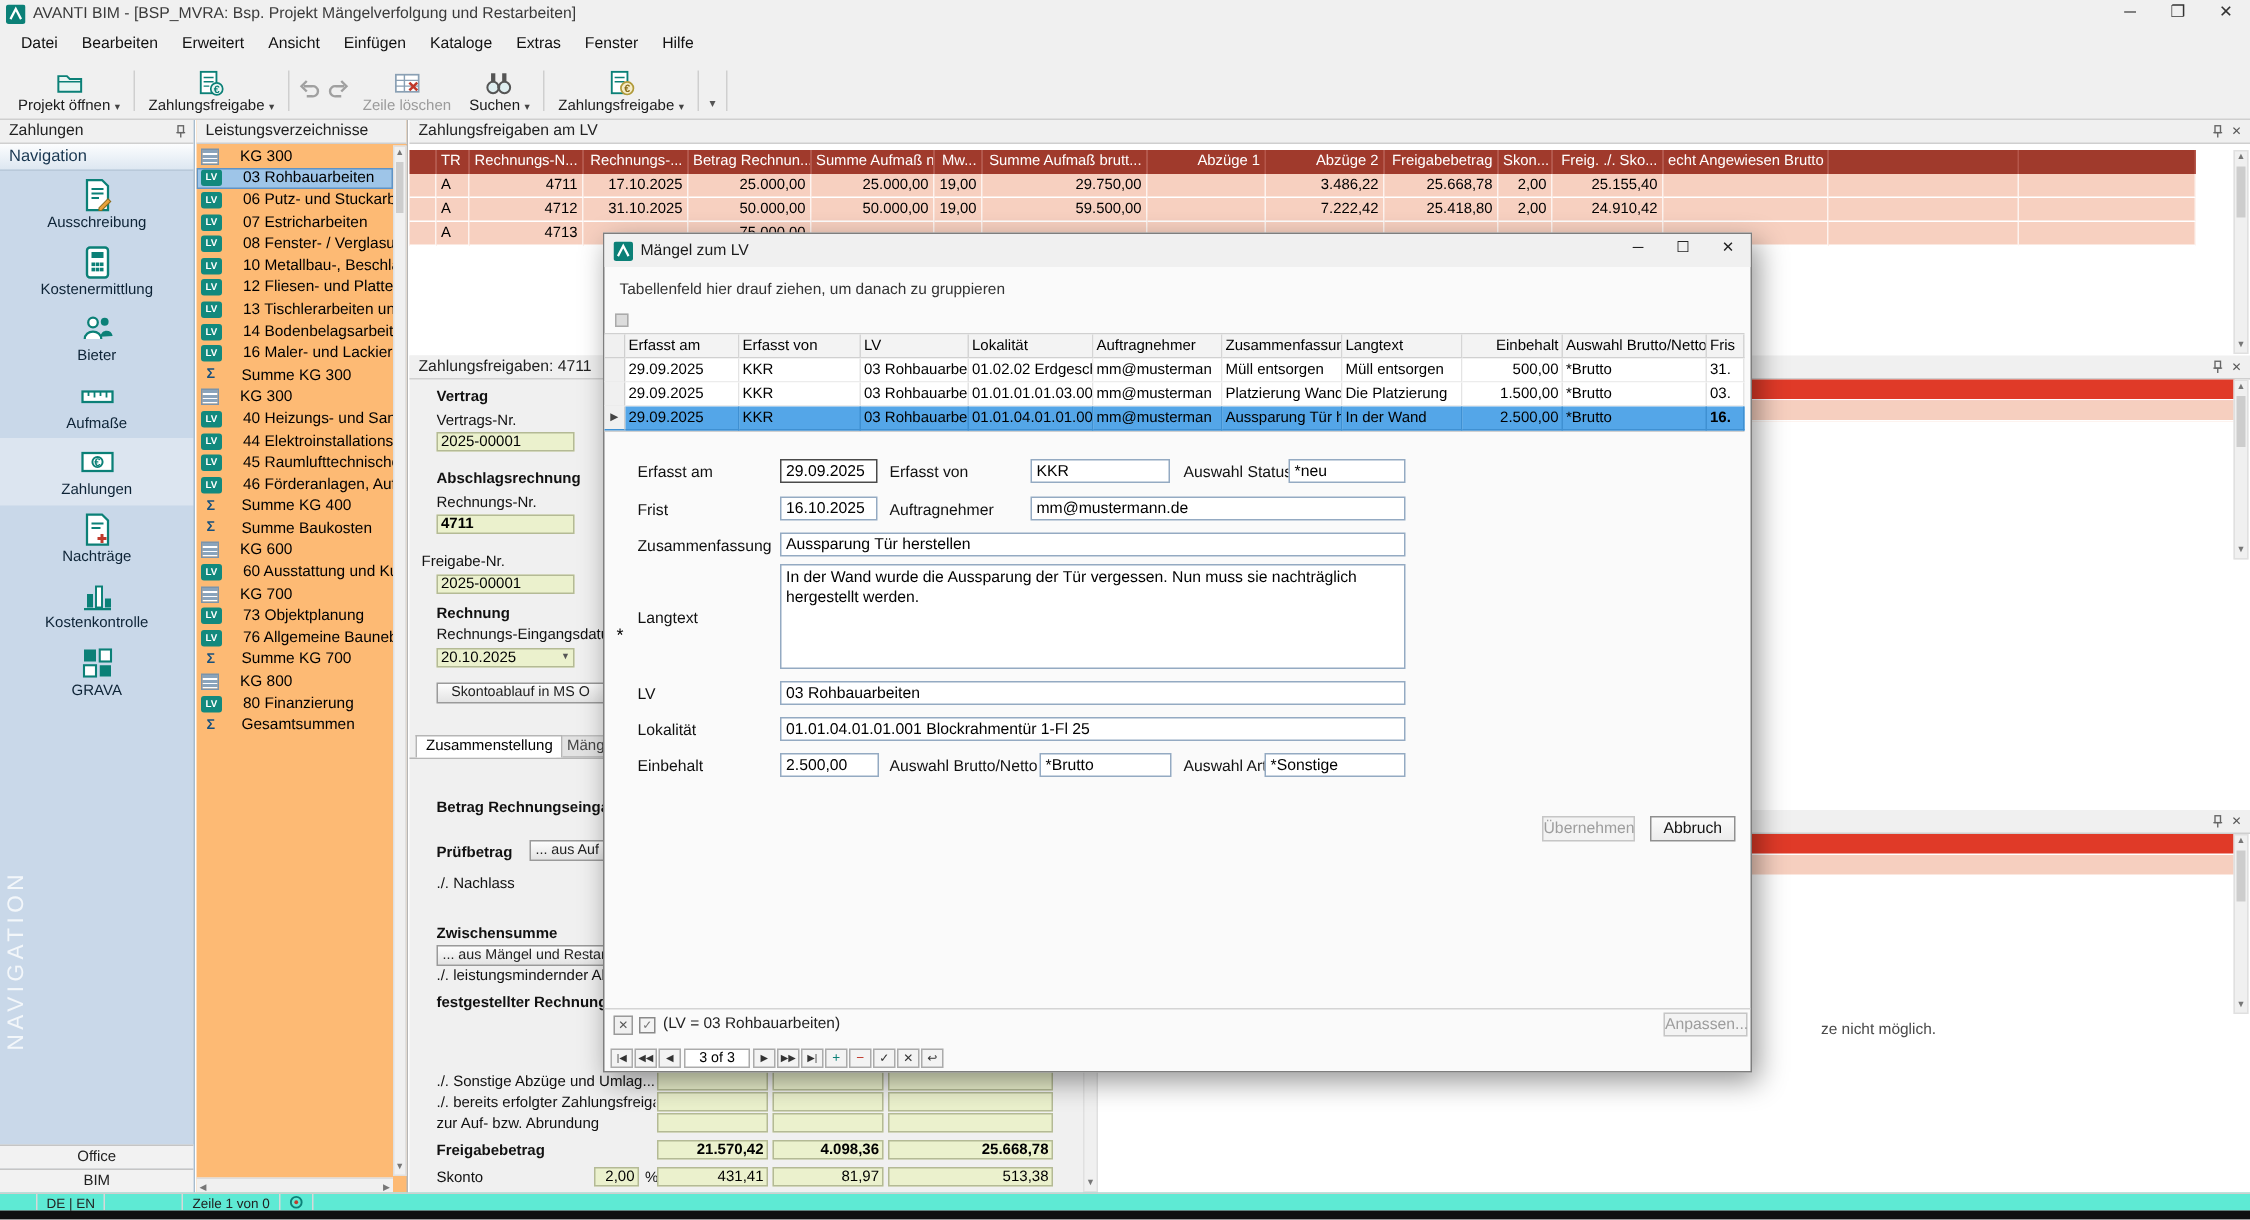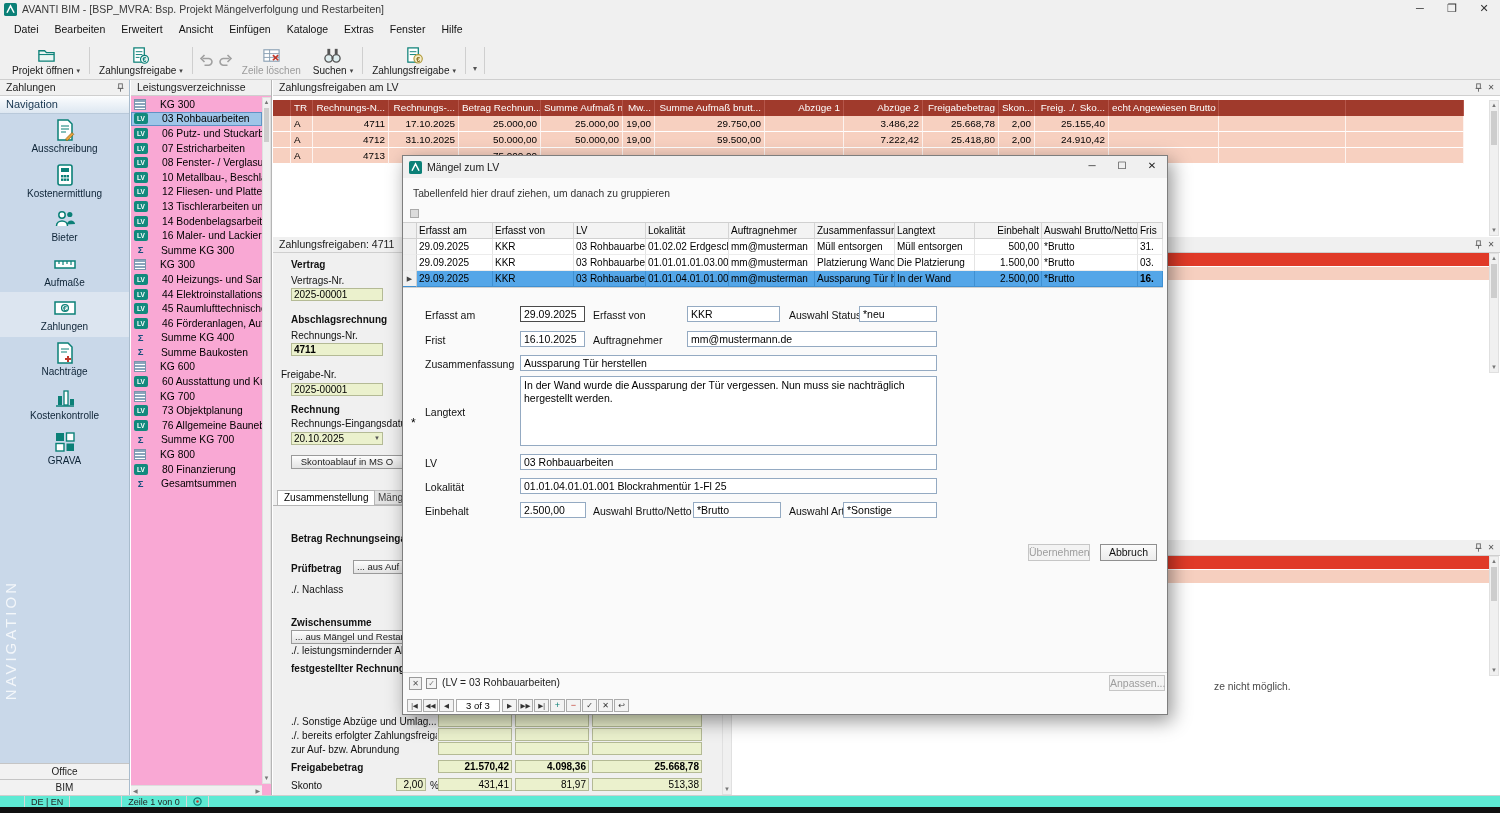--- a/index.html
+++ b/index.html
@@ -47,21 +47,21 @@
 .nav-item{height:44.5px;display:flex;flex-direction:column;align-items:center;justify-content:center;gap:1px}
 .nav-item.sel{background:rgba(255,255,255,.35)}
 .nav-ico{height:24px}
 .nav-ico svg{width:24px;height:24px;display:block}
 .nav-lbl{font-size:10px;color:#0d2336}
 .watermark{position:absolute;left:2px;bottom:95px;writing-mode:vertical-rl;transform:rotate(180deg);font-size:15px;letter-spacing:3px;color:rgba(255,255,255,.78)}
 .nav-bottom{position:absolute;bottom:0;left:0;right:0}
 .nav-bbtn{height:16px;background:#f2f2f2;border-top:1px solid #c5c5c5;text-align:center;font-size:10px;line-height:15px;color:#222}
 
 
-.tree-panel{position:absolute;left:131px;top:80px;width:141px;height:715px;background:#f9a8d4;border-right:1px solid #b5b5b5;z-index:2}
+.tree-panel{position:absolute;left:131px;top:80px;width:141px;height:715px;background:#fdba74;border-right:1px solid #b5b5b5;z-index:2}
 .tree-items{position:absolute;top:17px;left:0;right:9px;bottom:11px;overflow:hidden}
 .tree-item{height:14.6px;display:flex;align-items:center;padding-left:3px;gap:14px;white-space:nowrap;overflow:hidden}
 .tree-item.sel{background:#9ec5e8;outline:1px solid #5f93c5;outline-offset:-1px}
 .ti-lbl{font-size:10.3px}
 .ti-lv{width:14px;height:11px;background:#12897d;color:#fff;font-size:6.5px;font-weight:bold;text-align:center;line-height:11px;border-radius:2px;flex:0 0 auto}
 .ti-kg{width:12px;height:11px;border:1px solid #7a94ac;flex:0 0 auto;
   background:linear-gradient(#8aa4bc 2px,#fff 2px,#fff 3px,#8aa4bc 3px,#8aa4bc 5px,#fff 5px,#fff 6px,#8aa4bc 6px,#8aa4bc 8px,#fff 8px)}
 .ti-sum{width:13px;height:12px;color:#17507d;font-size:9.5px;font-weight:bold;line-height:12px;text-align:center;flex:0 0 auto}
 
 

